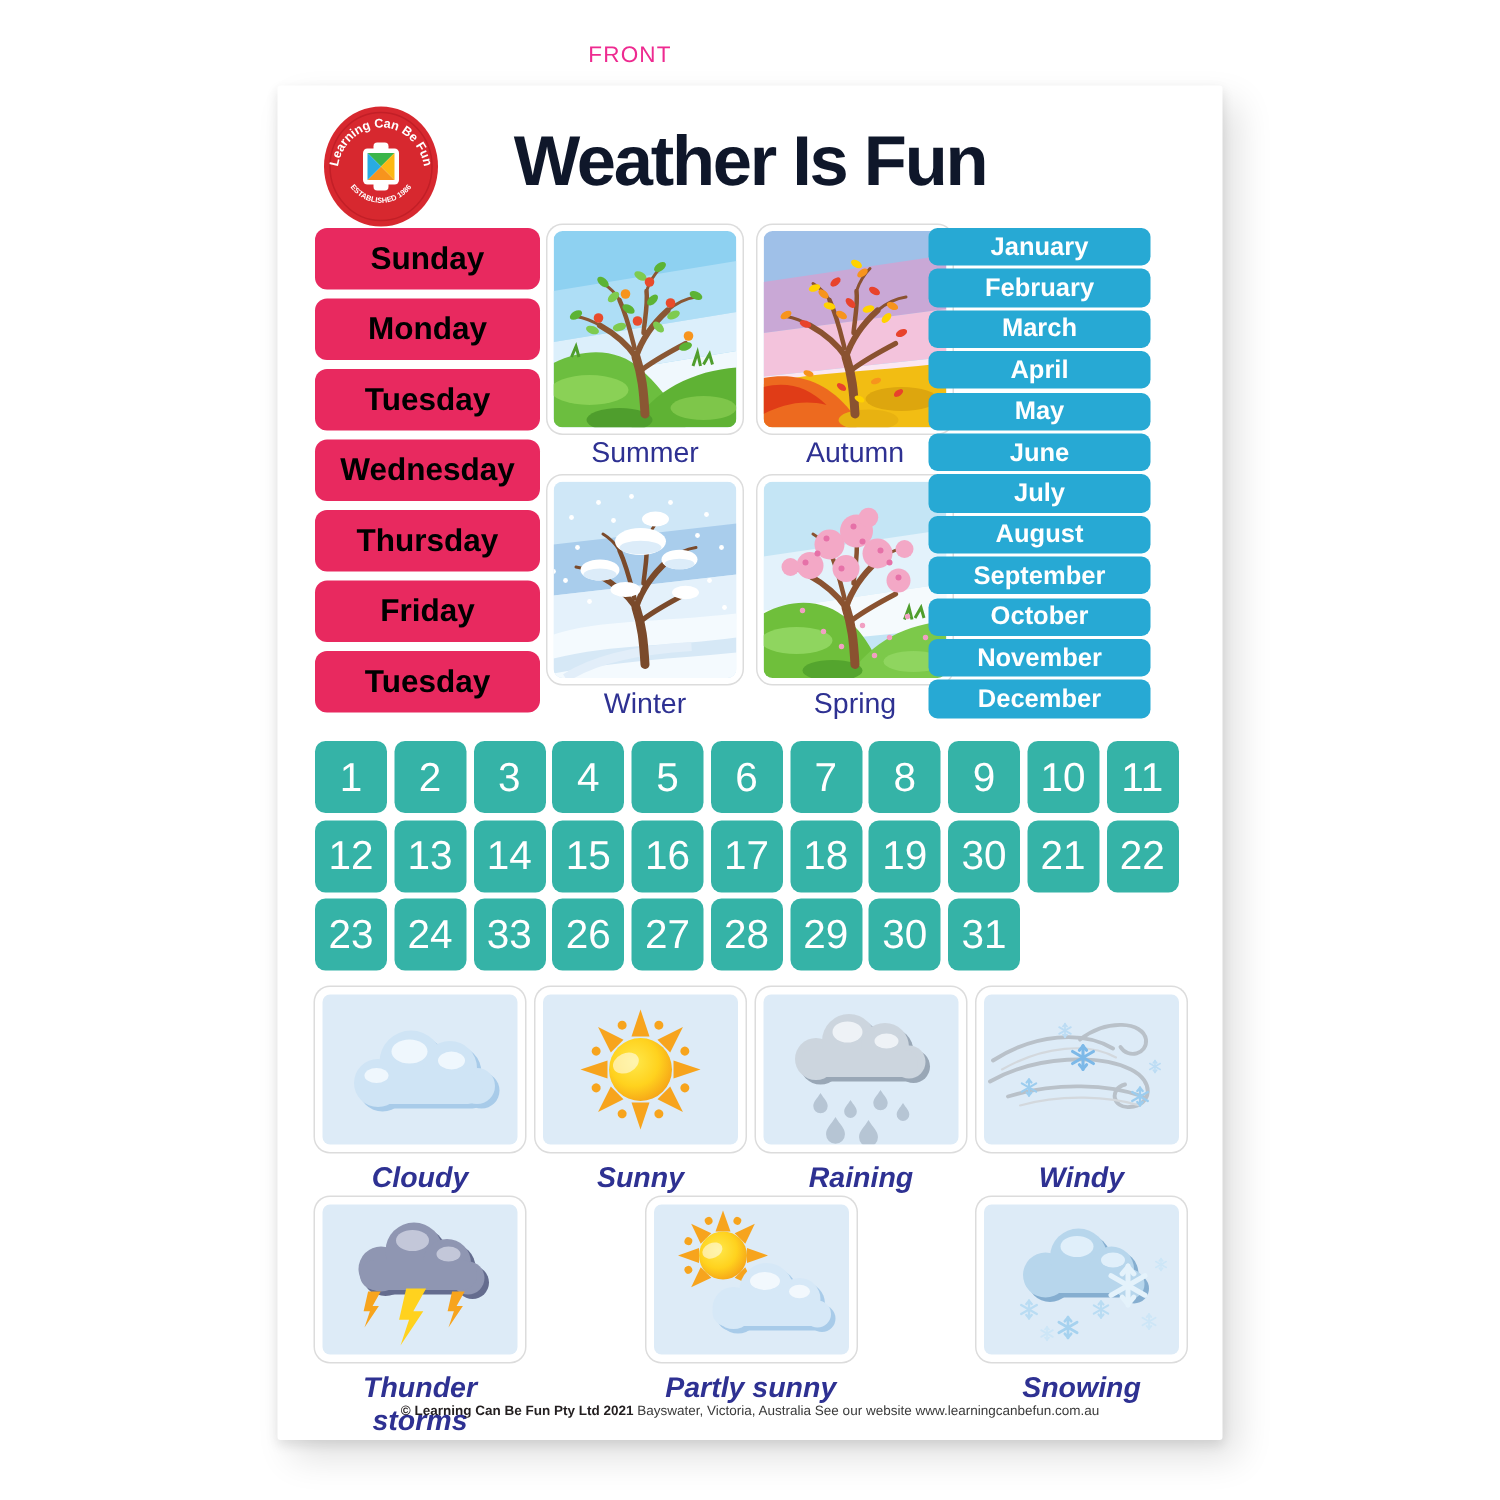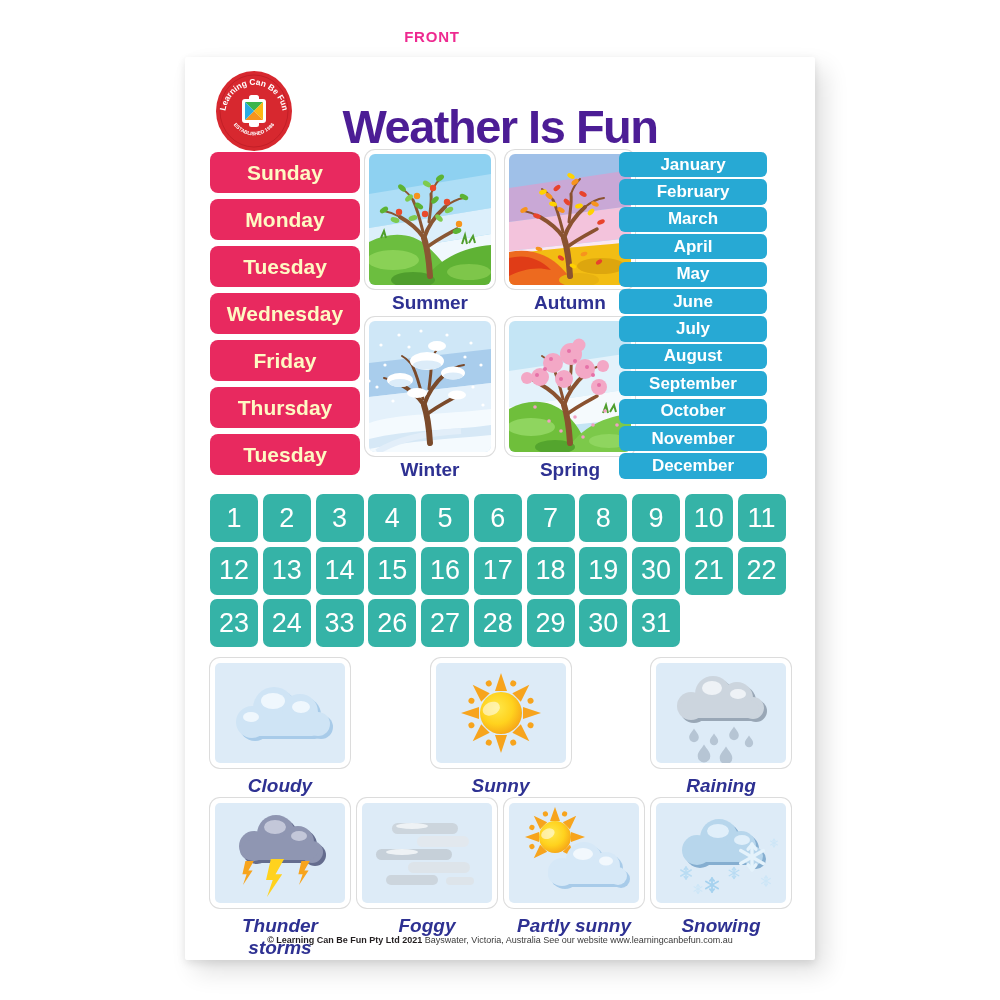--- a/index.html
+++ b/index.html
@@ -1,41 +1,41 @@
 <!DOCTYPE html>
 <html><head>
 <meta charset="utf-8">
 <style>
   html,body{margin:0;padding:0;width:1000px;height:1000px;background:#ffffff;overflow:hidden;
     font-family:"Liberation Sans",sans-serif;}
   *{box-sizing:border-box;}
-  .front-label{position:absolute;top:28px;left:16px;width:832px;text-align:center;
-    color:#EE2A90;font-size:15px;font-weight:700;letter-spacing:.8px;}
+  .front-label{position:absolute;top:28px;left:4px;width:832px;text-align:center;
+    color:#EE2A90;font-size:15px;font-weight:400;letter-spacing:.8px;}
   .poster{position:absolute;left:185px;top:57px;width:630px;height:903px;background:#fff;
     border-radius:2px;box-shadow:0 3px 8px rgba(0,0,0,.10),10px 12px 24px rgba(0,0,0,.12);}
   .logo{position:absolute;left:30px;top:13px;width:78px;height:82px;}
   .poster-title{position:absolute;left:0;top:22px;width:100%;text-align:center;
-    color:#4c1d95;font-size:47px;font-weight:700;letter-spacing:-1.5px;margin-top:20px;}
+    color:#0f172a;font-size:47px;font-weight:700;letter-spacing:-1.5px;}
   
   .days-col{position:absolute;left:25px;top:95px;width:150px;display:flex;flex-direction:column;gap:6px;}
-  .day-tile{height:41px;background:#E8295F;border-radius:8px;color:#fef9c3;font-size:21px;font-weight:700;
+  .day-tile{height:41px;background:#E8295F;border-radius:8px;color:#000000;font-size:21px;font-weight:700;
     display:flex;align-items:center;justify-content:center;}
   
   .months-col{position:absolute;left:434px;top:95px;width:148px;display:flex;flex-direction:column;gap:2.1px;}
   .month-tile{height:25.3px;background:#27A9D4;border-radius:6px;color:#fff;font-size:17px;font-weight:700;
     display:flex;align-items:center;justify-content:center;}
   
   .seasons-grid{position:absolute;left:180px;top:93px;width:270px;display:grid;
     grid-template-columns:130px 130px;column-gap:10px;}
   .season-card{width:130px;}
   .season-img{width:130px;height:139px;background:#fff;border-radius:10px;padding:4px;
     box-shadow:0 0 0 1px #dcdcdc;}
   .season-img .art{width:100%;height:100%;border-radius:6px;overflow:hidden;}
   .season-img svg{display:block;width:100%;height:100%;}
-  .season-label{height:28px;line-height:27px;text-align:center;color:#2E3192;font-size:19px;font-weight:700;}
+  .season-label{height:28px;line-height:27px;text-align:center;color:#2E3192;font-size:19px;font-weight:400;}
   
   .dates-grid{position:absolute;left:25px;top:437px;display:grid;
     grid-template-columns:repeat(11,48px);grid-auto-rows:48px;gap:4.6px 4.75px;}
   .date-tile{background:#35B3A7;border-radius:7px;color:#fff;font-size:27px;font-weight:400;
     display:flex;align-items:center;justify-content:center;}
   
   .weather-row{position:absolute;left:25px;width:581px;display:flex;justify-content:space-between;font-style:italic;}
   .weather-row.r1{top:601px;} .weather-row.r2{top:741px;}
   .weather-card{width:140px;}
   .weather-img{width:140px;height:110px;background:#fff;border-radius:10px;padding:5px;
@@ -105,22 +105,22 @@
     </g>
   </svg>
 
   <div class="poster-title">Weather Is Fun</div>
 
   <div class="days-col">
     <div class="day-tile">Sunday</div>
     <div class="day-tile">Monday</div>
     <div class="day-tile">Tuesday</div>
     <div class="day-tile">Wednesday</div>
+    <div class="day-tile">Thursday</div>
     <div class="day-tile">Friday</div>
-    <div class="day-tile">Thursday</div>
     <div class="day-tile">Tuesday</div>
   </div>
 
   <div class="seasons-grid">
 
     <div class="season-card">
       <div class="season-img">
           <div class="art">
         <svg viewBox="0 0 122 131" preserveAspectRatio="none">
           <rect width="122" height="131" fill="#8ed1f1"></rect>
@@ -448,20 +448,44 @@
             <path transform="translate(93,78) scale(0.7)" d="M0,-8 C3,-3 6,-1 6,3 a6,6 0 1,1 -12,0 C-6,-1 -3,-3 0,-8 Z"></path>
             <path transform="translate(48,90) scale(1.05)" d="M0,-8 C3,-3 6,-1 6,3 a6,6 0 1,1 -12,0 C-6,-1 -3,-3 0,-8 Z"></path>
             <path transform="translate(70,92) scale(1.05)" d="M0,-8 C3,-3 6,-1 6,3 a6,6 0 1,1 -12,0 C-6,-1 -3,-3 0,-8 Z"></path>
           </g>
         </svg>
       </div>
         </div>
       <div class="weather-label">Raining</div>
     </div>
 
+    <div class="weather-card">
+      <div class="weather-img">
+          <div class="art">
+        <svg viewBox="0 0 130 100">
+          <g stroke="#b9c1c9" stroke-width="2.6" fill="none" stroke-linecap="round">
+            <path d="M6,44 C34,26 66,24 86,36"></path>
+            <path d="M4,58 C36,40 78,40 98,50 C114,58 112,74 97,75 C86,76 83,63 94,60"></path>
+            <path d="M16,68 C48,58 84,60 106,68"></path>
+            <path d="M64,30 C82,16 106,18 108,30 C109,40 96,43 91,35"></path>
+          </g>
+          <g stroke="#d3d8dd" stroke-width="1.4" fill="none" stroke-linecap="round">
+            <path d="M12,50 C40,34 70,32 88,42"></path>
+            <path d="M24,74 C52,66 84,68 104,74"></path>
+          </g>
+          <use href="#flakeshape" transform="translate(30,62) scale(0.55)" style="color:#9ccdef"></use>
+          <use href="#flakeshape" transform="translate(66,42) scale(0.8)" style="color:#7db9e8"></use>
+          <use href="#flakeshape" transform="translate(104,68) scale(0.6)" style="color:#9ccdef"></use>
+          <use href="#flakeshape" transform="translate(54,24) scale(0.45)" style="color:#bcdcf4"></use>
+          <use href="#flakeshape" transform="translate(114,48) scale(0.4)" style="color:#bcdcf4"></use>
+        </svg>
+      </div>
+        </div>
+      <div class="weather-label">Windy</div>
+    </div>
   </div>
 
   <div class="weather-row r2">
     <div class="weather-card">
       <div class="weather-img">
           <div class="art">
         <svg viewBox="0 0 130 100">
           <g fill="#646c8e">
             <circle cx="42" cy="46" r="15"></circle>
                 <circle cx="64" cy="34" r="19"></circle>
@@ -482,37 +506,20 @@
           </g>
           <path transform="translate(52,56) scale(0.95)" fill="#ffd21e" d="M4,0 L18,0 L9,16 L16,16 L0,40 L6,22 L-1,22 Z"></path>
           <path transform="translate(28,58) scale(0.6)" fill="#f7a41d" d="M4,0 L18,0 L9,16 L16,16 L0,40 L6,22 L-1,22 Z"></path>
           <path transform="translate(84,58) scale(0.6)" fill="#f7a41d" d="M4,0 L18,0 L9,16 L16,16 L0,40 L6,22 L-1,22 Z"></path>
         </svg>
       </div>
         </div>
       <div class="weather-label">Thunder storms</div>
     </div>
 
-    <div class="weather-card">
-      <div class="weather-img">
-          <div class="art">
-        <svg viewBox="0 0 130 100">
-          <rect x="30" y="20" width="66" height="11" rx="5.5" fill="#ccd5dd"></rect>
-          <rect x="55" y="33" width="52" height="11" rx="5.5" fill="#e2e8ee"></rect>
-          <rect x="14" y="46" width="76" height="11" rx="5.5" fill="#c6d0d9"></rect>
-          <rect x="46" y="59" width="62" height="11" rx="5.5" fill="#dde4ea"></rect>
-          <rect x="24" y="72" width="52" height="10" rx="5" fill="#ccd5dd"></rect>
-          <rect x="84" y="74" width="28" height="8" rx="4" fill="#dde4ea"></rect>
-          <ellipse cx="50" cy="23" rx="16" ry="3" fill="#eef2f5"></ellipse>
-          <ellipse cx="40" cy="49" rx="16" ry="3" fill="#eef2f5"></ellipse>
-        </svg>
-      </div>
-        </div>
-      <div class="weather-label">Foggy</div>
-    </div>
 
     <div class="weather-card">
       <div class="weather-img">
           <div class="art">
         <svg viewBox="0 0 130 100">
           <g transform="translate(46,34)">
             <g fill="#f7a41d">
               <polygon points="0,-30 5,-16 -5,-16"></polygon>
               <polygon points="0,-30 5,-16 -5,-16" transform="rotate(45)"></polygon>
               <polygon points="0,-30 5,-16 -5,-16" transform="rotate(90)"></polygon>

